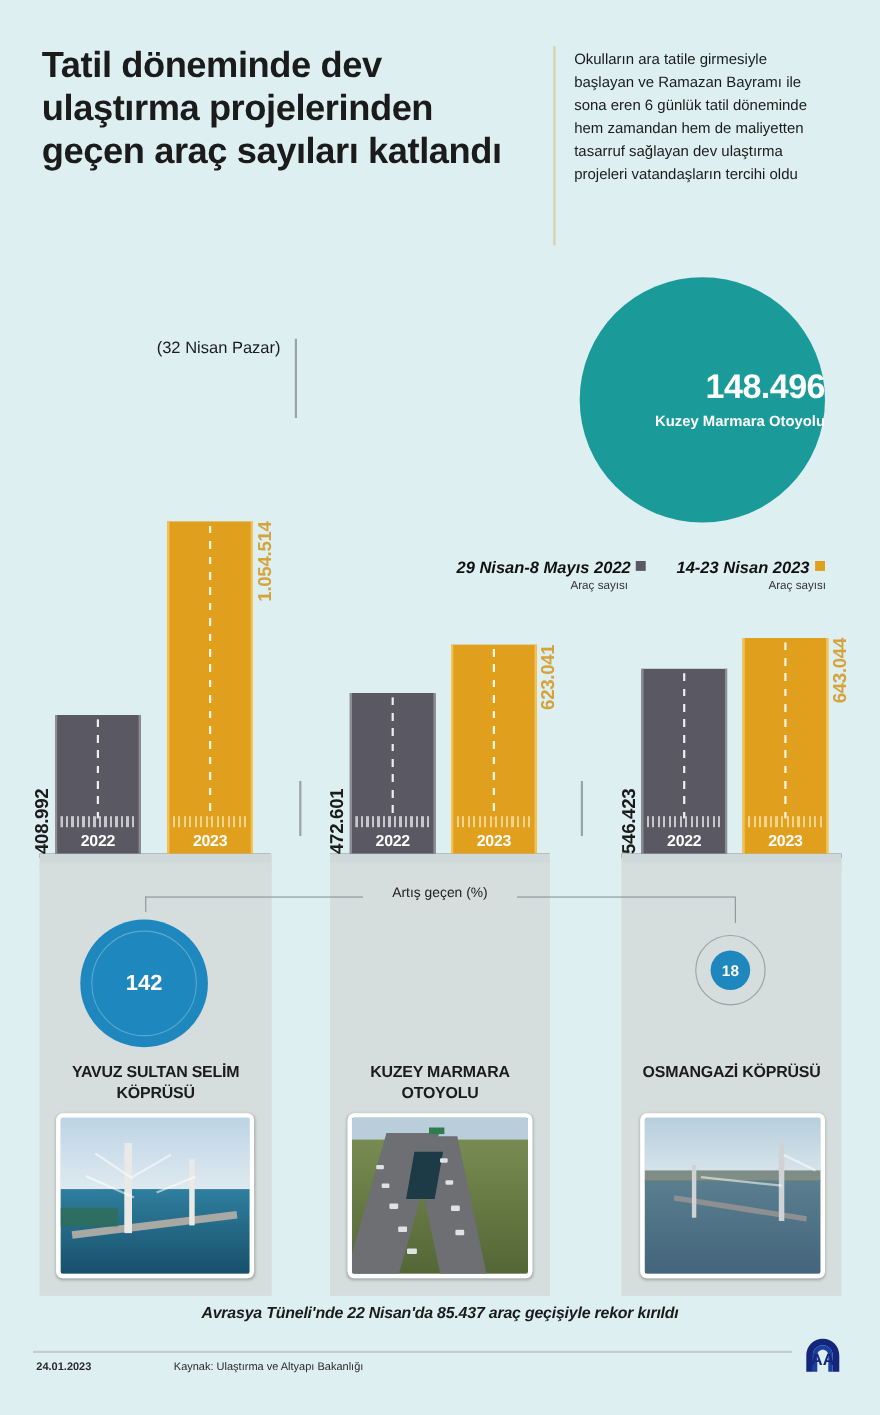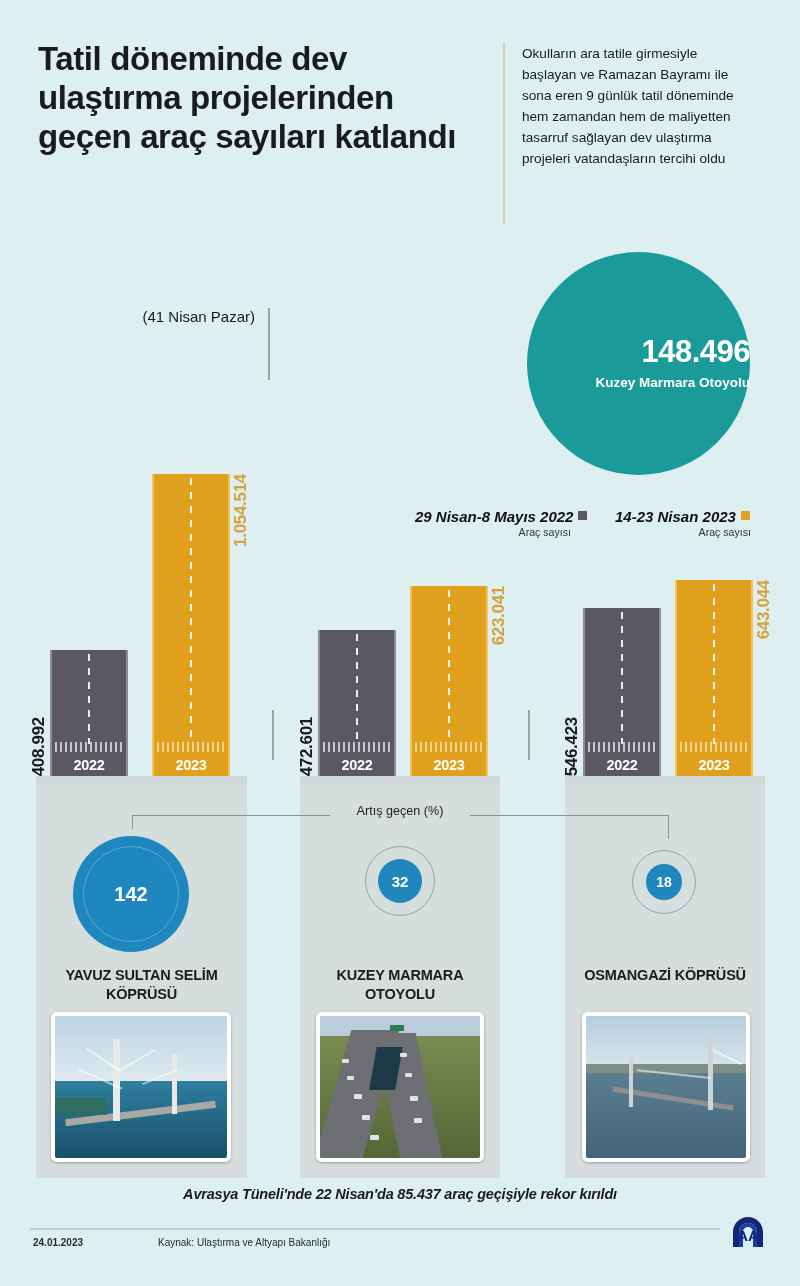--- a/index.html
+++ b/index.html
@@ -151,26 +151,26 @@
   .aa-logo { position:absolute; right:34px; top:36px; width:36px; height:36px; }
 </style>
 </head>
 <body>
 
 <div class="page">
 
   <div class="header">
     <div class="title">Tatil döneminde dev ulaştırma projelerinden geçen araç sayıları katlandı</div>
     <div class="hdr-rule"></div>
-    <div class="intro">Okulların ara tatile girmesiyle başlayan ve Ramazan Bayramı ile sona eren 9 günlük tatil döneminde hem zamandan hem de maliyetten tasarruf sağlayan dev ulaştırma projeleri vatandaşların tercihi oldu</div>
+    <div class="intro">Okulların ara tatile girmesiyle başlayan ve Ramazan Bayramı ile sona eren 6 günlük tatil döneminde hem zamandan hem de maliyetten tasarruf sağlayan dev ulaştırma projeleri vatandaşların tercihi oldu</div>
   </div>
 
   <div class="record">
     <div class="rec-label">
-      <div class="l1">(41 Nisan Pazar)</div>
+      <div class="l1">(32 Nisan Pazar)</div>
     </div>
     <div class="rec-rule"></div>
 
     <div class="circ" id="circ-kuzey">
       <div class="num">148.496</div>
       <div class="cap">Kuzey Marmara Otoyolu</div>
     </div>
   </div>
 
   <div class="legend">
@@ -257,23 +257,20 @@
       <div class="artis-tick" style="left:668px;height:24px;"></div>
       <div class="artis-label">Artış geçen (%)</div>
     </div>
 
     <div class="ring" style="left:73px;top:52px;width:116px;height:116px;background:#1d87be;">
       <div style="position:absolute;left:10px;top:10px;right:10px;bottom:10px;border-radius:50%;border:1px solid rgba(255,255,255,.28);"></div>
       <div class="dot" style="position:relative;width:116px;height:116px;background:transparent;font-size:20px;">142</div>
     </div>
     <div class="pname" style="left:36px;width:211px;top:182px;">YAVUZ SULTAN SELİM KÖPRÜSÜ</div>
 
-    <div class="ring outline" style="left:365px;top:62px;width:70px;height:70px;">
-      <div class="dot" style="position:relative;width:44px;height:44px;font-size:15px;">32</div>
-    </div>
     <div class="pname" style="left:300px;width:200px;top:182px;">KUZEY MARMARA OTOYOLU</div>
 
     <div class="ring outline" style="left:632px;top:66px;width:64px;height:64px;">
       <div class="dot" style="position:relative;width:36px;height:36px;font-size:14px;">18</div>
     </div>
     <div class="pname" style="left:565px;width:200px;top:182px;">OSMANGAZİ KÖPRÜSÜ</div>
 
     <div class="photo" style="left:51px;top:228px;width:180px;height:150px;">
       <div class="ph-sky"></div>
       <div class="ph-sea"></div>

